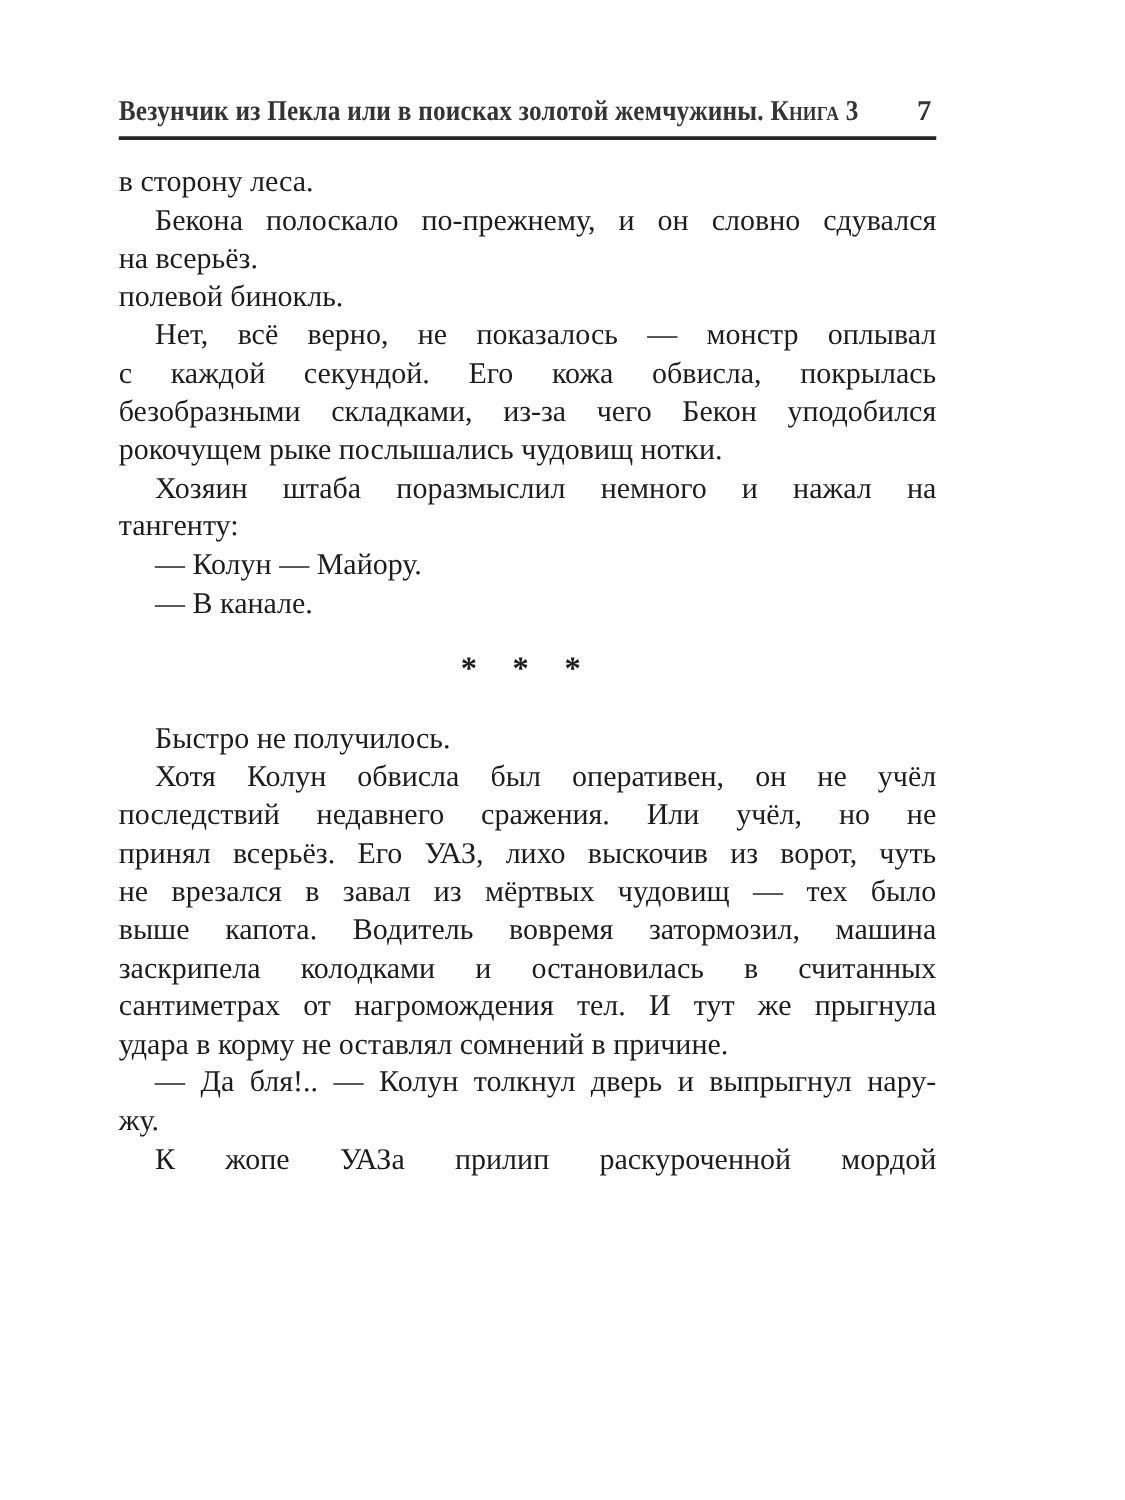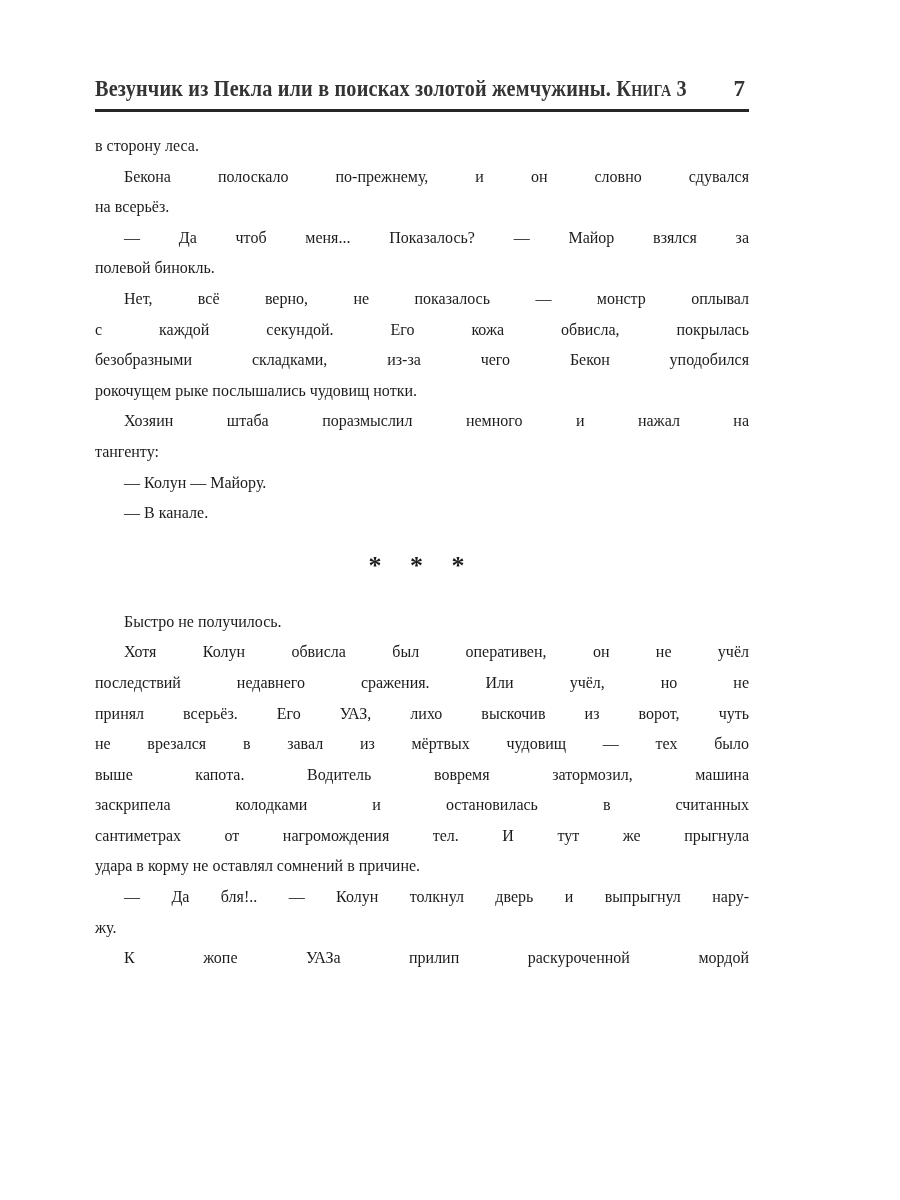--- a/index.html
+++ b/index.html
@@ -48,21 +48,21 @@
     height: 3px;
     background: #262626;
     margin-top: 7px;
     border: none;
   }
   .content {
     margin-top: 19px;
     color: #1c1c1c;
   }
   .line {
-    font-size: 16px;
+    font-size: 24px;
     line-height: 30.6px;
     text-align: left;
     text-justify: inter-word;
     white-space: normal;
   }
   .line.fill {
     text-align: justify;
     text-align-last: justify;
   }
   .line.indent {
@@ -86,21 +86,20 @@
     <div class="header-row">
       <div class="header-title"><span>Везунчик из Пекла или в поисках золотой жемчужины. </span><span class="title-book">Книга 3</span></div>
       <div class="header-pagenum">7</div>
     </div>
     <div class="header-rule"></div>
   </div>
   <div class="content">
       <div class="line">в сторону леса.</div>
       <div class="line fill indent">Бекона полоскало по-прежнему, и он словно сдувался</div>
       <div class="line">на всерьёз.</div>
-      <div class="line fill indent">— Да чтоб меня... Показалось? — Майор взялся за</div>
       <div class="line">полевой бинокль.</div>
       <div class="line fill indent">Нет, всё верно, не показалось — монстр оплывал</div>
       <div class="line fill">с каждой секундой. Его кожа обвисла, покрылась</div>
       <div class="line fill">безобразными складками, из-за чего Бекон уподобился</div>
       <div class="line">рокочущем рыке послышались чудовищ нотки.</div>
       <div class="line fill indent">Хозяин штаба поразмыслил немного и нажал на</div>
       <div class="line">тангенту:</div>
       <div class="line indent">— Колун — Майору.</div>
       <div class="line indent">— В канале.</div>
       <div class="divider">* * *</div>

